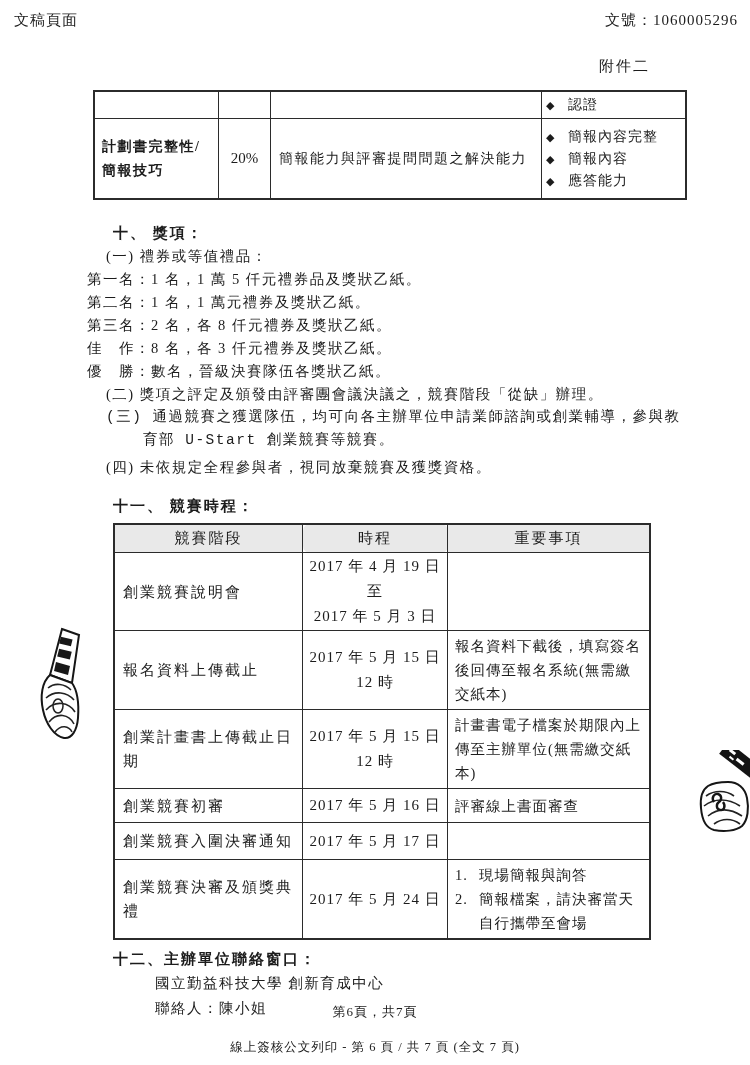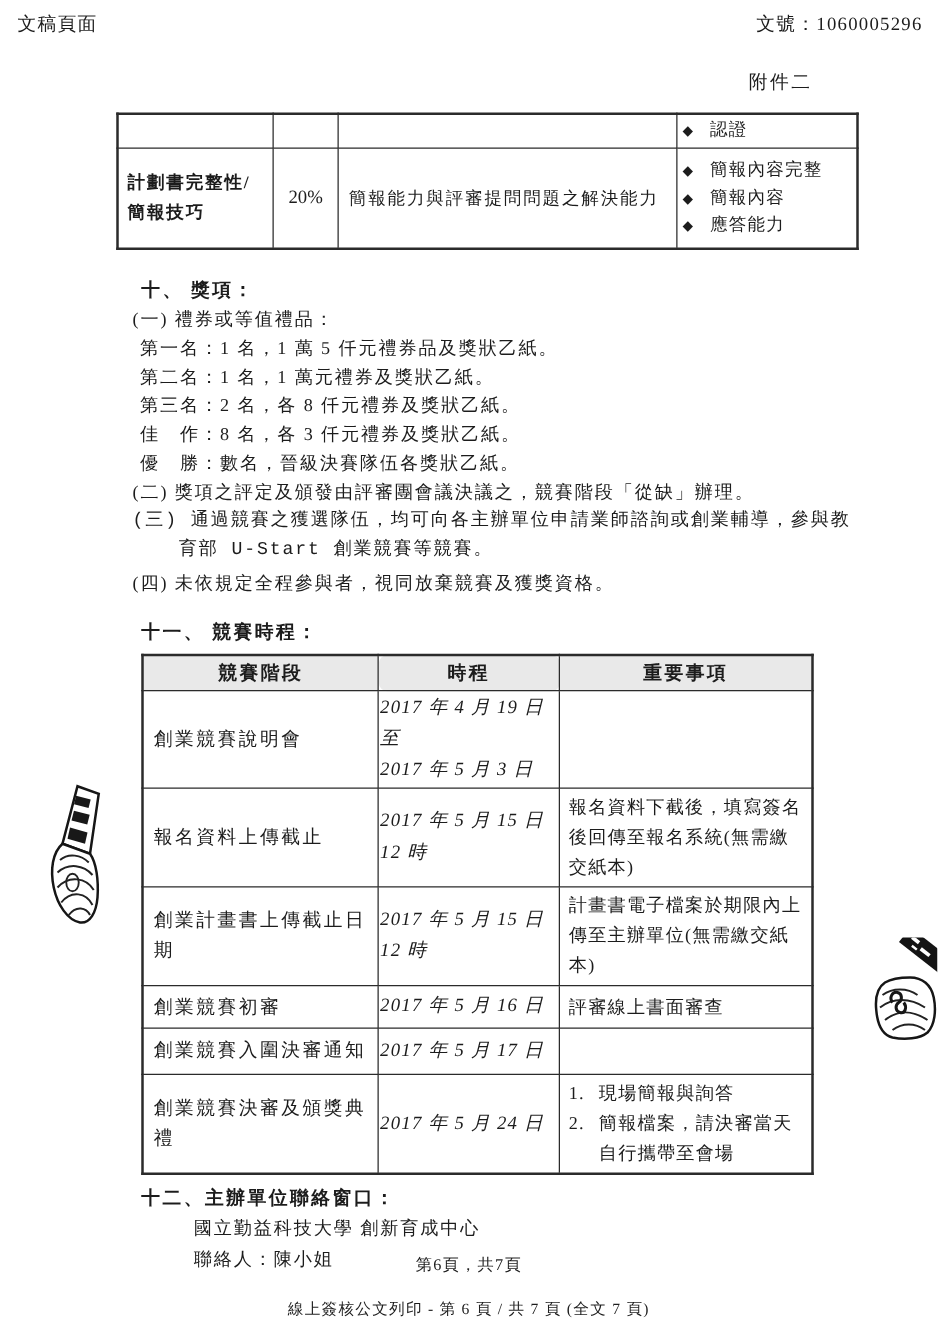--- a/index.html
+++ b/index.html
@@ -28,34 +28,34 @@
   .crit tr.r1 td{height:22px;}
   .crit tr.r2 td{height:75px;}
   .bullet-line{display:flex;align-items:baseline;line-height:22px;letter-spacing:1px;font-size:14px;}
   .bullet-line .dm{flex:0 0 22px;font-size:11px;}
 
   
   .sec-h{font-weight:bold;font-size:15px;letter-spacing:2px;line-height:23px;}
   .h10{margin:22px 0 0 113px;}
   .body-line{font-size:14.5px;line-height:23px;letter-spacing:1.5px;}
   .item{margin-left:106px;width:560px;}
-  .prize{margin-left:112px;}
+  .prize{margin-left:87px;}
   .hang{padding-left:37px;text-indent:-37px;white-space:pre-line;font-family:Liberation Mono, monospace;}
   .gap4{margin-top:4px;}
 
   
   .h11{margin:16px 0 0 113px;}
   .sched{margin:5px 0 0 113px;width:532px;table-layout:fixed;
          border:2px solid #2b2b2b;font-size:15px;}
   .sched th,.sched td{border:1.5px solid #2b2b2b;vertical-align:middle;}
-  .sched th{background:#e9e9e9;font-weight:bold;height:25px;
+  .sched th{background:#e9e9e9;font-weight:normal;height:25px;
             letter-spacing:2px;font-size:15px;}
   .sched .w1{width:185px;} .sched .w2{width:142px;border-radius:7px;} .sched .w3{width:199px;}
   .c-stage{padding:2px 4px 2px 8px;letter-spacing:2px;line-height:24px;}
-  .c-time{text-align:left;white-space:pre-line;line-height:25px;letter-spacing:1px;font-style:italic;}
+  .c-time{text-align:center;white-space:pre-line;line-height:25px;letter-spacing:1px;}
   .c-notes{padding:3px 4px 3px 7px;line-height:24px;letter-spacing:1px;font-size:14.5px;}
   .note-li{display:flex;}
   .note-li .num{flex:0 0 24px;}
   .note-li .ntx{flex:1;}
   .hr0{height:70px;} .hr1{height:70px;} .hr2{height:73px;}
   .hr3{height:34px;} .hr4{height:37px;} .hr5{height:72px;}
 
   
   .h12{margin:8px 0 0 113px;}
   .contact-line{margin-left:155px;font-size:14.5px;line-height:25px;letter-spacing:1.5px;}

